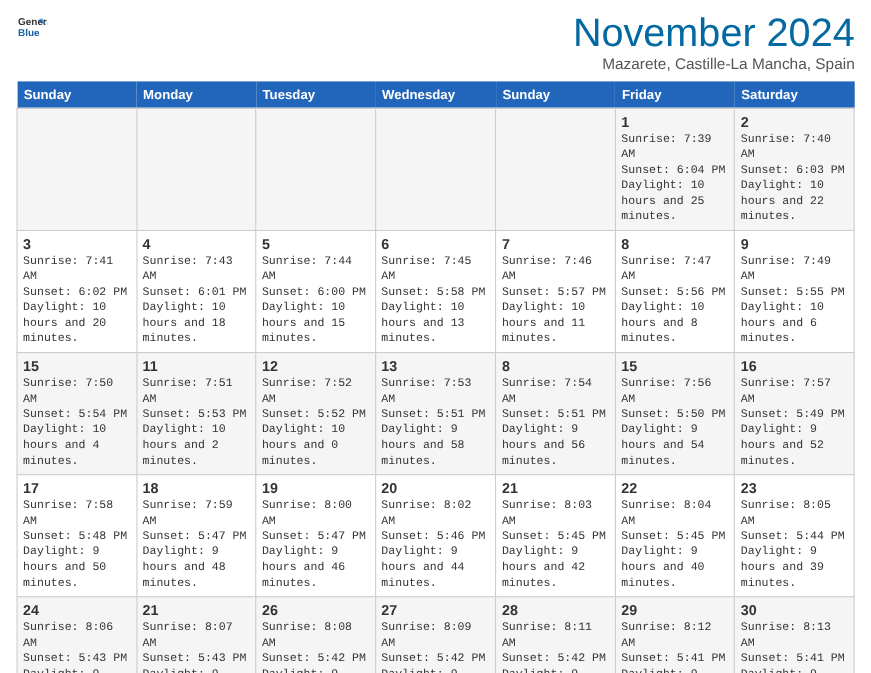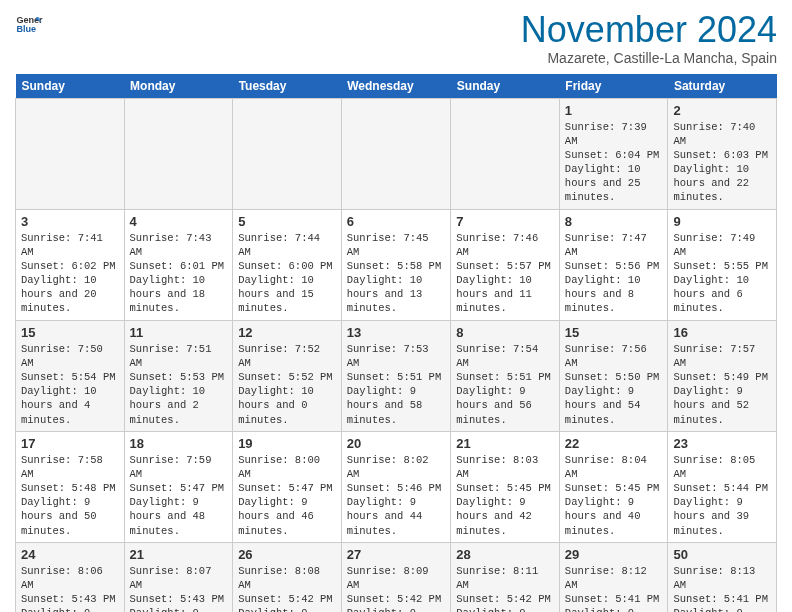--- a/index.html
+++ b/index.html
@@ -236,18 +236,18 @@
         </td>
         <td>
           <div class="day-number">28</div>
           <div class="cell-content">Sunrise: 8:11 AM<br>Sunset: 5:42 PM<br>Daylight: 9 hours and 31 minutes.</div>
         </td>
         <td>
           <div class="day-number">29</div>
           <div class="cell-content">Sunrise: 8:12 AM<br>Sunset: 5:41 PM<br>Daylight: 9 hours and 29 minutes.</div>
         </td>
         <td>
-          <div class="day-number">50</div>
+          <div class="day-number">30</div>
           <div class="cell-content">Sunrise: 8:13 AM<br>Sunset: 5:41 PM<br>Daylight: 9 hours and 28 minutes.</div>
         </td>
       </tr>
     </tbody>
 </table>
 
 </body></html>

